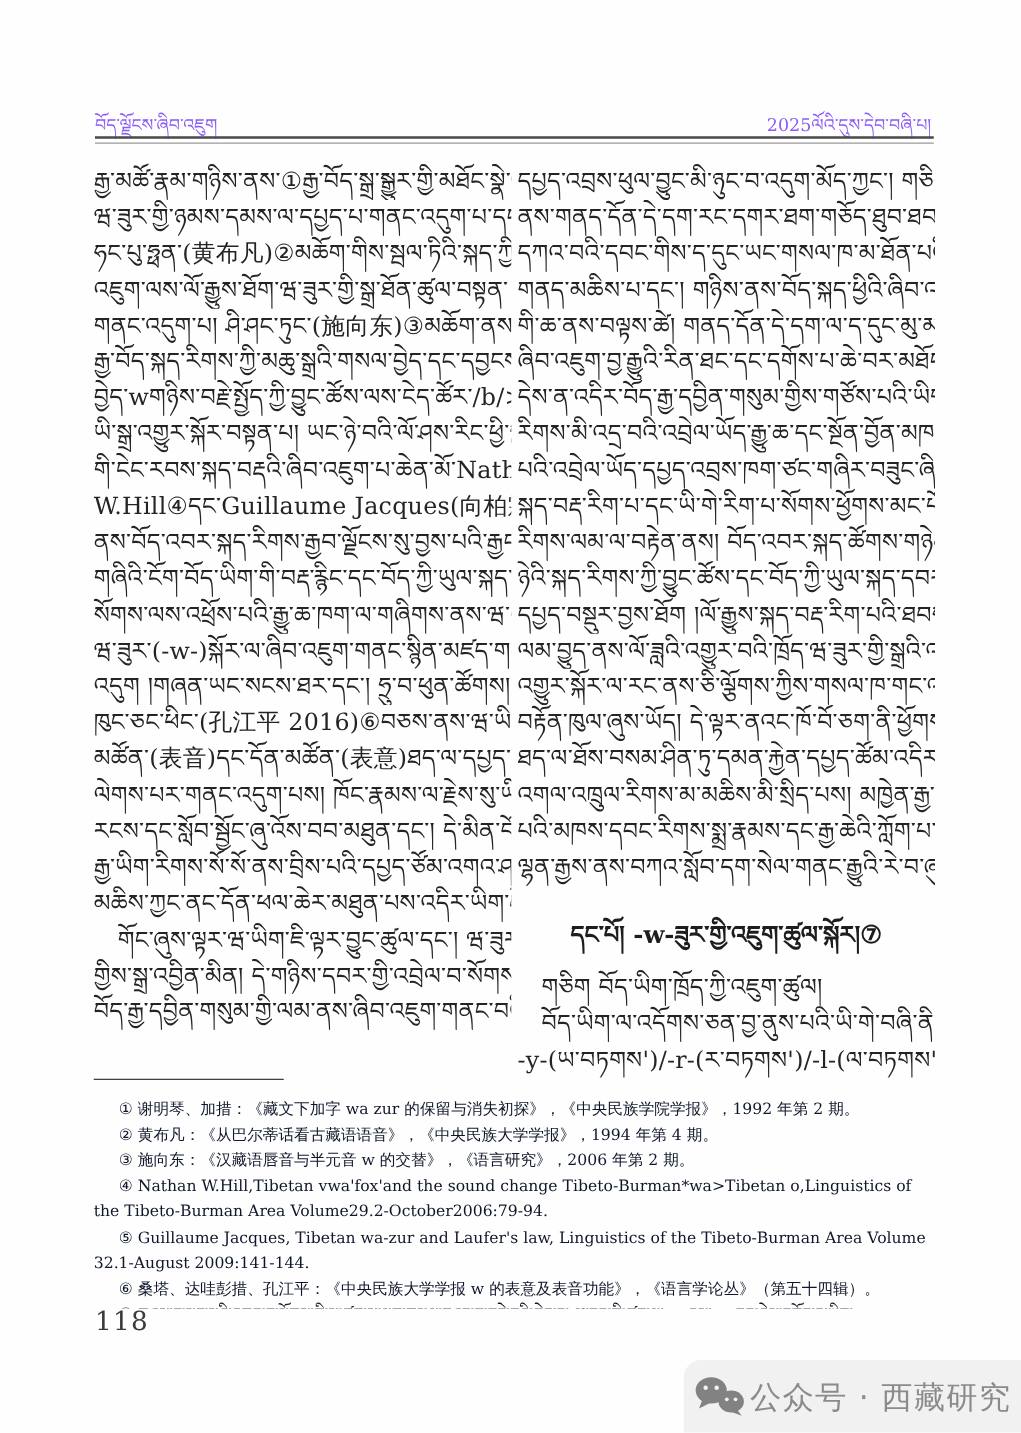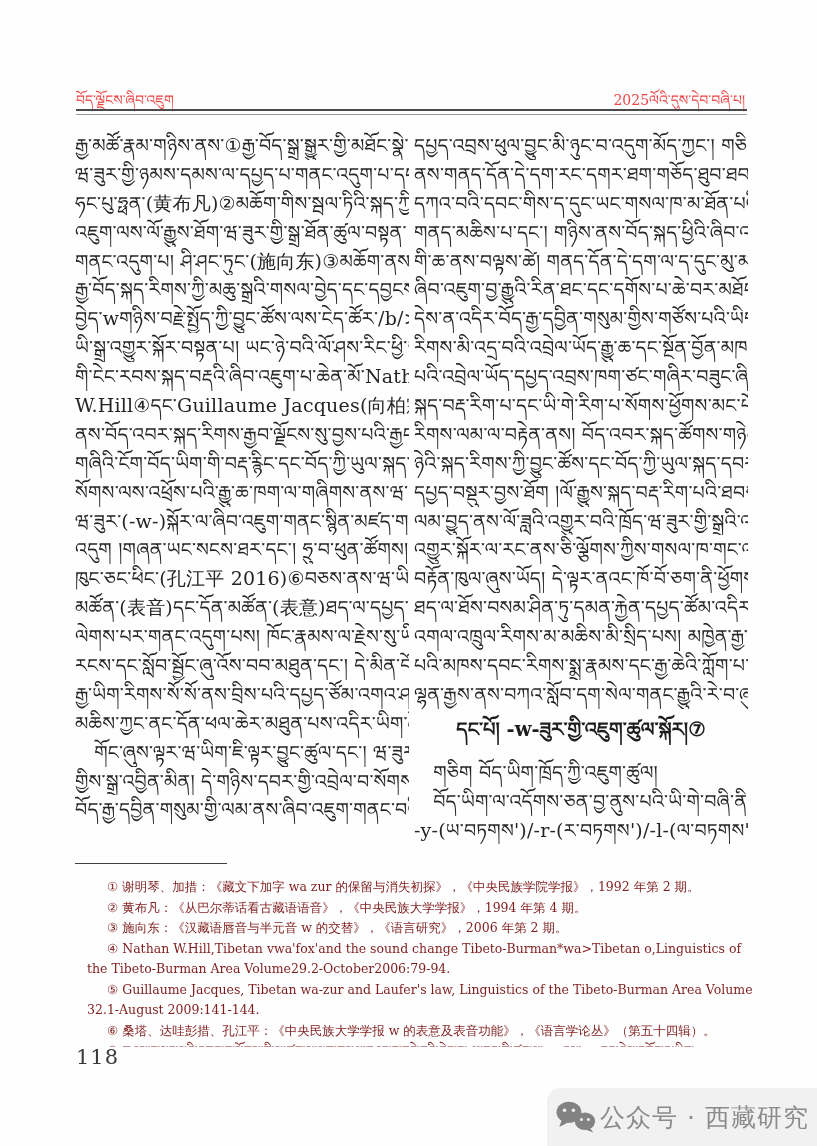--- a/index.html
+++ b/index.html
@@ -4,38 +4,38 @@
 <style>
   html,body{margin:0;padding:0;}
   body{
     width:817px;height:1146px;position:relative;background:#ffffff;
     font-family:"DejaVu Serif","Liberation Serif",serif;color:#262626;overflow:hidden;
   }
   .page{position:absolute;inset:0;background:#fefefe;}
   .header{
     position:absolute;left:76px;right:72px;top:84px;
     display:flex;justify-content:space-between;
-    font-size:14px;color:#ef4444;
+    font-size:14px;color:#8b5cf6;
   }
   .header-rule{
     position:absolute;left:76px;right:70px;top:109px;height:3px;
     border-top:2px solid #4a4a4a;border-bottom:1px solid #9a9a9a;
   }
   .col{position:absolute;top:131px;width:334px;font-size:19px;color:#242424;}
   .col-left{left:75px;}
   .col-right{left:414px;}
   .tib-line{height:28.9px;line-height:28.9px;white-space:nowrap;overflow:hidden;letter-spacing:.2px;}
   .section-heading{
-    height:30px;line-height:30px;margin:6px 0 13px;text-align:center;
+    height:30px;line-height:30px;margin:24px 0 13px;text-align:center;
     font-weight:bold;font-size:19.5px;white-space:nowrap;overflow:hidden;color:#1d1d1d;
   }
   .fn-rule{position:absolute;left:75px;top:863px;width:152px;border-top:1.5px solid #3f3f3f;}
   .footnotes{
-    position:absolute;left:87px;top:877px;width:678px;max-height:170px;overflow:hidden;
-    font-size:12.5px;line-height:20.5px;color:#7f1d1d;
+    position:absolute;left:75px;top:877px;width:678px;max-height:170px;overflow:hidden;
+    font-size:12.5px;line-height:20.5px;color:#0f172a;
   }
   .fn{margin:0;text-indent:1.6em;}
   .fn-marker{margin-right:4px;}
   .page-number{position:absolute;left:76px;top:1045px;font-size:21px;color:#3a3a3a;letter-spacing:1px;}
   .watermark{
     position:absolute;right:0;bottom:0;width:270px;height:58px;background:#f1f1f1;
     border-radius:14px 0 0 0;display:flex;align-items:center;justify-content:center;gap:3px;
   }
   .wm-icon svg{display:block;}
   .wm-text{

